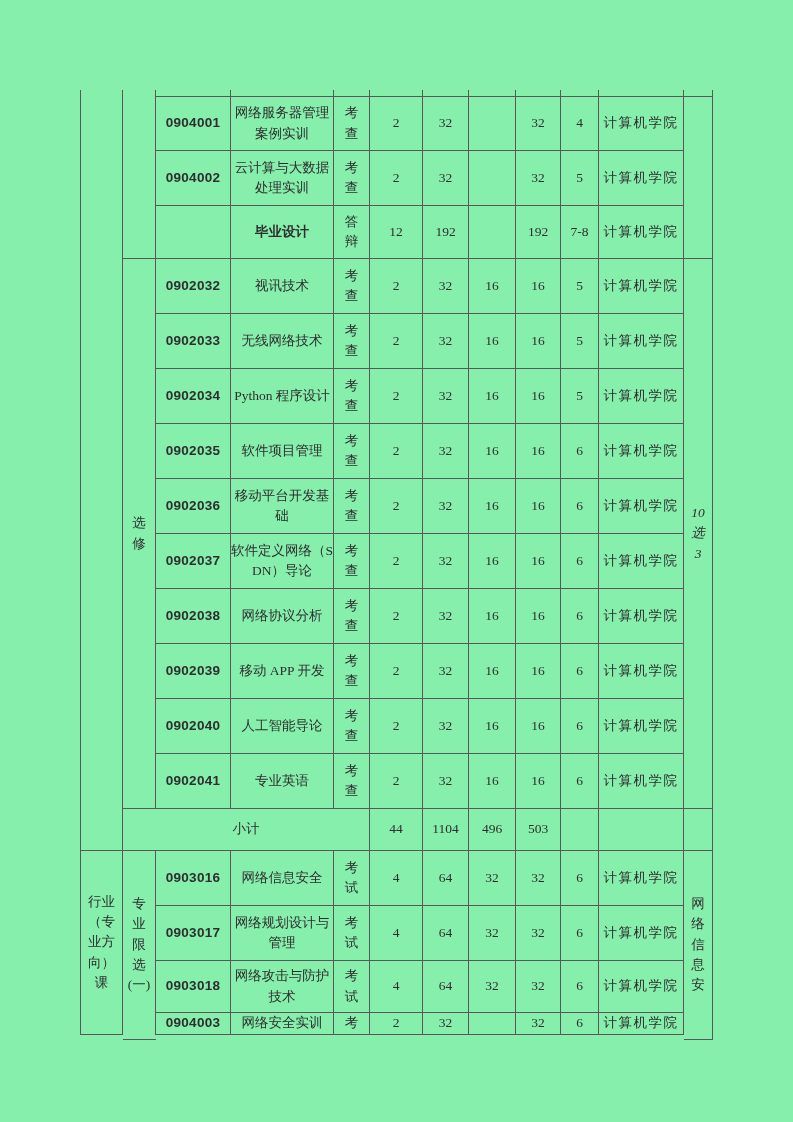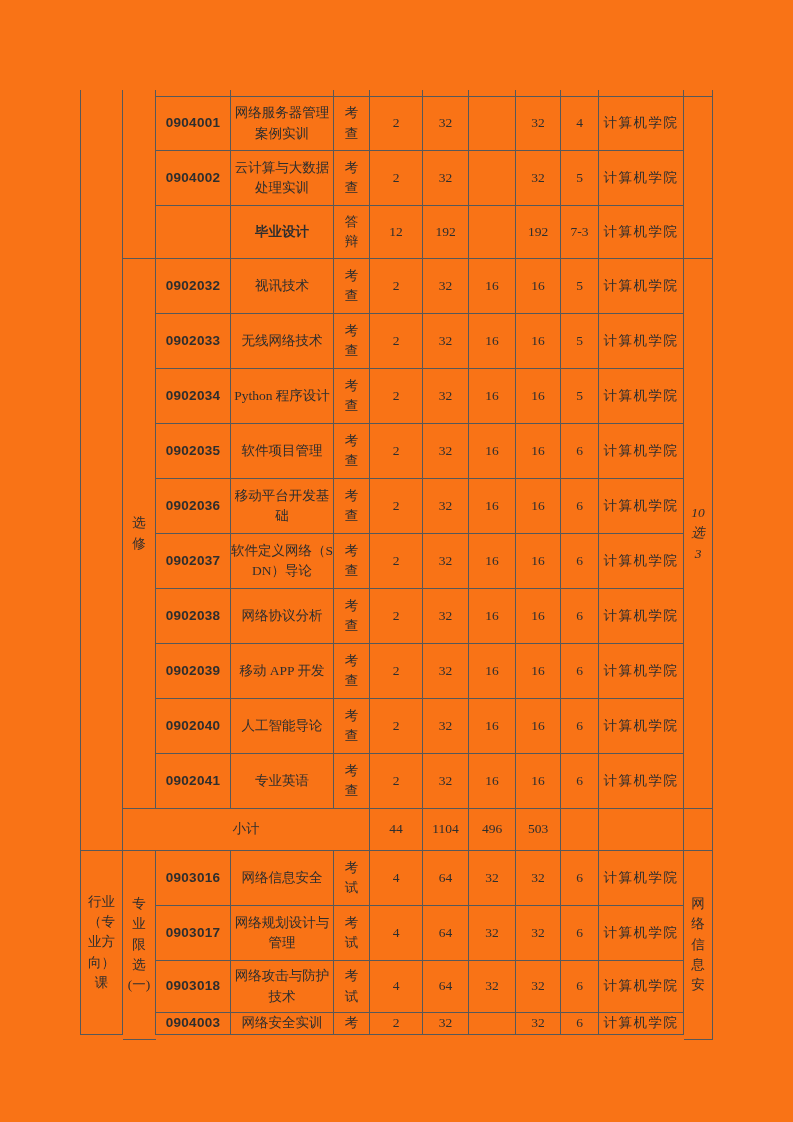--- a/index.html
+++ b/index.html
@@ -1,19 +1,19 @@
 <!DOCTYPE html>
 <html><head>
 <meta charset="utf-8">
 <style>
   html,body{margin:0;padding:0;background:#888;}
   .page{
     position:relative;
     width:793px;height:1122px;
-    background:#f97316;
+    background:#86efac;
     overflow:hidden;
     font-family:"Liberation Serif", serif;
     color:#2e2e2e;
   }
   table.grid{
     position:absolute;
     left:80px;top:90px;
     width:632px;
     border-collapse:collapse;
     table-layout:fixed;
@@ -125,21 +125,21 @@
     </tr>
     <tr class="r53">
       <td class="code"></td>
       <td class="cname bold">毕业设计</td>
       <td class="exam">答
 辩</td>
       <td>12</td>
       <td>192</td>
       <td></td>
       <td>192</td>
-      <td>7-3</td>
+      <td>7-8</td>
       <td class="dept">计算机学院</td>
     </tr>
 
     <tr class="r55">
       <td rowspan="10" class="vlabel v-elective bt2">选
 修</td>
       <td class="code bt2">0902032</td>
       <td class="cname bt2">视讯技术</td>
       <td class="exam bt2">考
 查</td>

